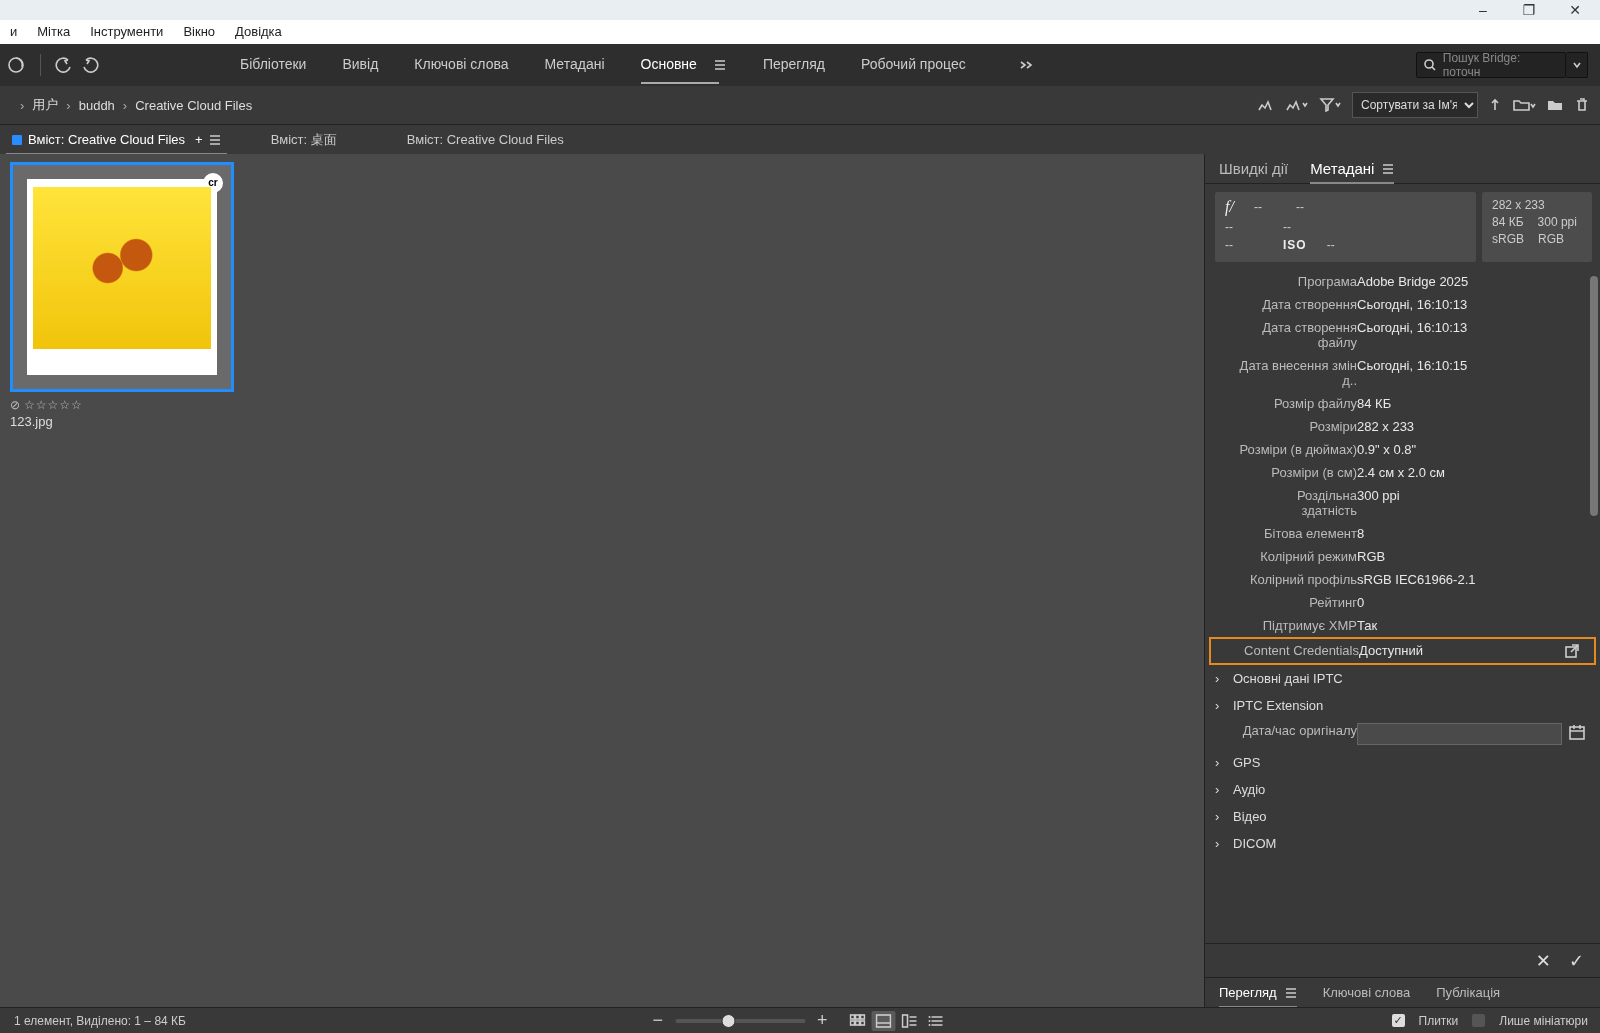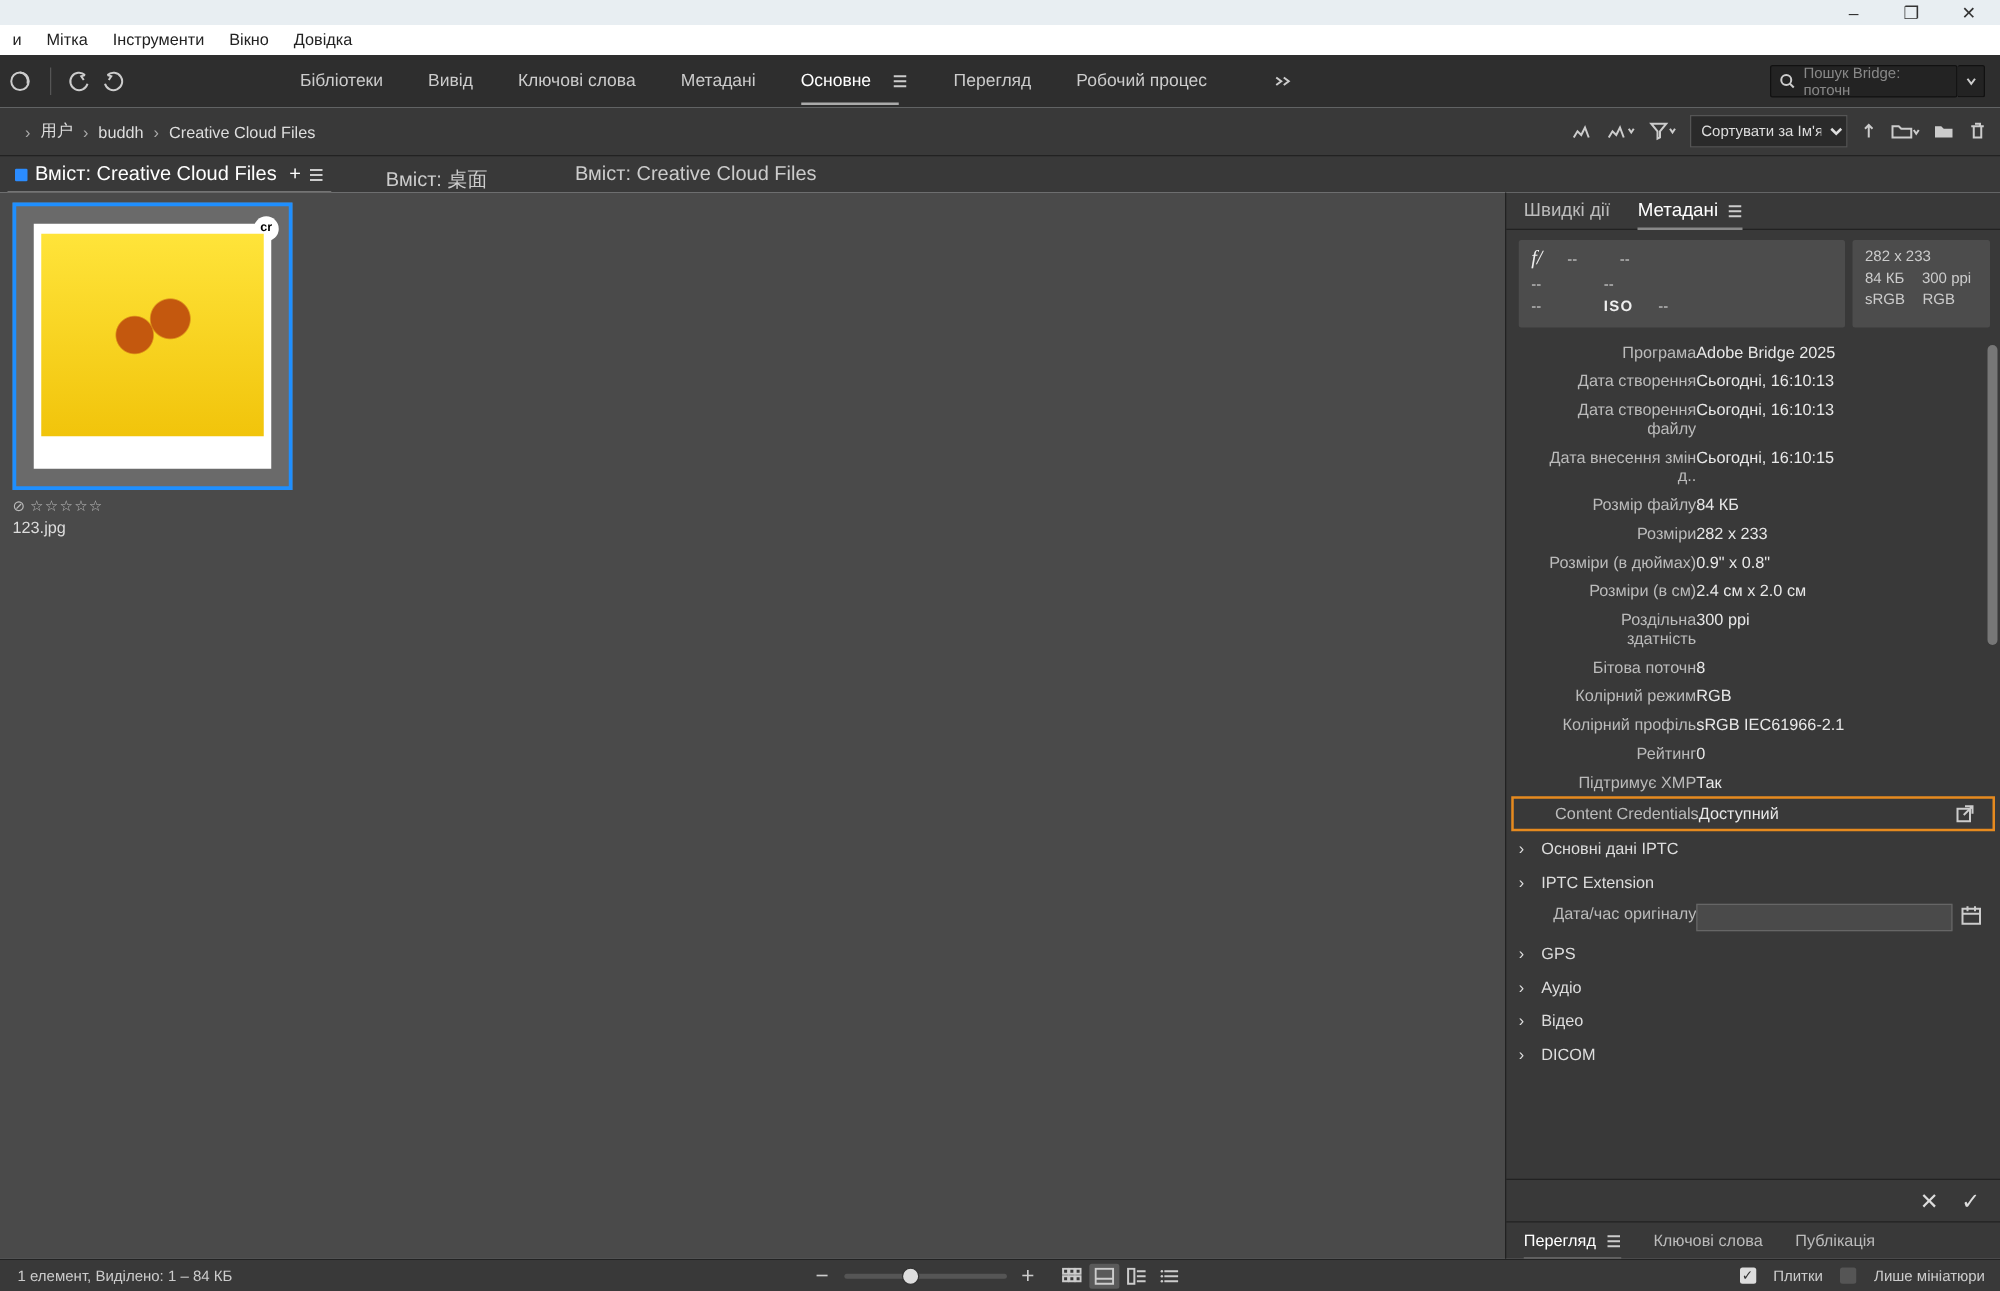--- a/index.html
+++ b/index.html
@@ -31,21 +31,21 @@
 
 
 .pathbar { height: 38px; background: #393939; display: flex; align-items: center; position: relative; padding-left: 12px; color: #ddd; font-size: 13px; }
 .pathbar .crumb { cursor: pointer; }
 .pathbar .chev { margin: 0 8px; color: #aaa; }
 .pathbar .right { position: absolute; right: 10px; display: flex; align-items: center; gap: 10px; }
 .pathbar select.sort { background: #2a2a2a; color: #ddd; border: 1px solid #555; height: 26px; font-size: 12px; padding: 0 4px; width: 126px; }
 .pathbar .iconbtn { cursor: pointer; display: flex; align-items: center; }
 
 
-.tabstrip { height: 30px; background: #393939; border-top: 1px solid #222; display: flex; align-items: center; padding-left: 6px; gap: 8px; font-size: 16px; }
+.tabstrip { height: 30px; background: #393939; border-top: 1px solid #222; display: flex; align-items: center; padding-left: 6px; gap: 8px; font-size: 13px; }
 .tabstrip .ctab { display: flex; align-items: center; gap: 6px; padding: 0 6px; height: 30px; cursor: pointer; color: #ccc; position: relative; }
 .tabstrip .ctab.active { color: #fff; }
 .tabstrip .ctab.active::after { content: ""; position: absolute; bottom: 0; left: 0; right: 0; height: 2px; background: #888; }
 .tabstrip .sq { width: 10px; height: 10px; background: #2b8cff; border-radius: 1px; }
 
 
 .main { display: flex; height: calc(100% - 20px - 24px - 42px - 38px - 30px - 26px); }
 .content { flex: 1; background: #4a4a4a; position: relative; overflow: hidden; }
 .rightpanel { width: 396px; background: #393939; display: flex; flex-direction: column; border-left: 1px solid #222; }
 
@@ -248,21 +248,21 @@
   <div class="ctab active">
     <span class="sq"></span>
     <span>Вміст: Creative Cloud Files</span>
     <span style="margin-left:4px;">+</span>
     <span>
         <svg width="12" height="12">
           <path d="M1 2h10M1 6h10M1 10h10" class="ico"></path>
         </svg>
       </span>
   </div>
-  <div class="ctab" style="margin-left:30px;align-items:flex-end;">
+  <div class="ctab" style="margin-left:30px;">
     <span>Вміст: 桌面</span>
   </div>
   <div class="ctab" style="margin-left:50px;">
     <span>Вміст: Creative Cloud Files</span>
   </div>
 </div>
 
 <div class="main">
   <div class="content">
     <div class="thumb">
@@ -357,21 +357,21 @@
           </div>
           <div class="md-row">
             <span class="k">Розміри (в см)</span>
             <span class="v">2.4 см x 2.0 см</span>
           </div>
           <div class="md-row">
             <span class="k">Роздільна здатність</span>
             <span class="v">300 ppi</span>
           </div>
           <div class="md-row">
-            <span class="k">Бітова поточн</span>
+            <span class="k">Бітова елемент</span>
             <span class="v">8</span>
           </div>
           <div class="md-row">
             <span class="k">Колірний режим</span>
             <span class="v">RGB</span>
           </div>
           <div class="md-row">
             <span class="k">Колірний профіль</span>
             <span class="v">sRGB IEC61966-2.1</span>
           </div>

